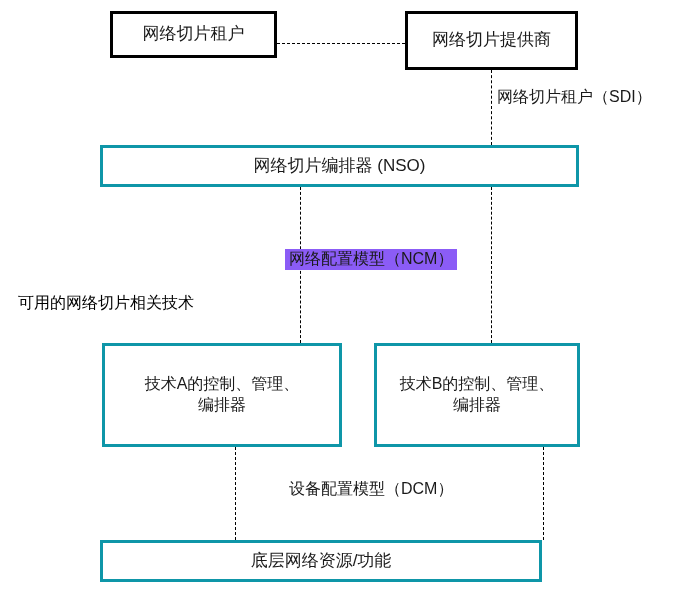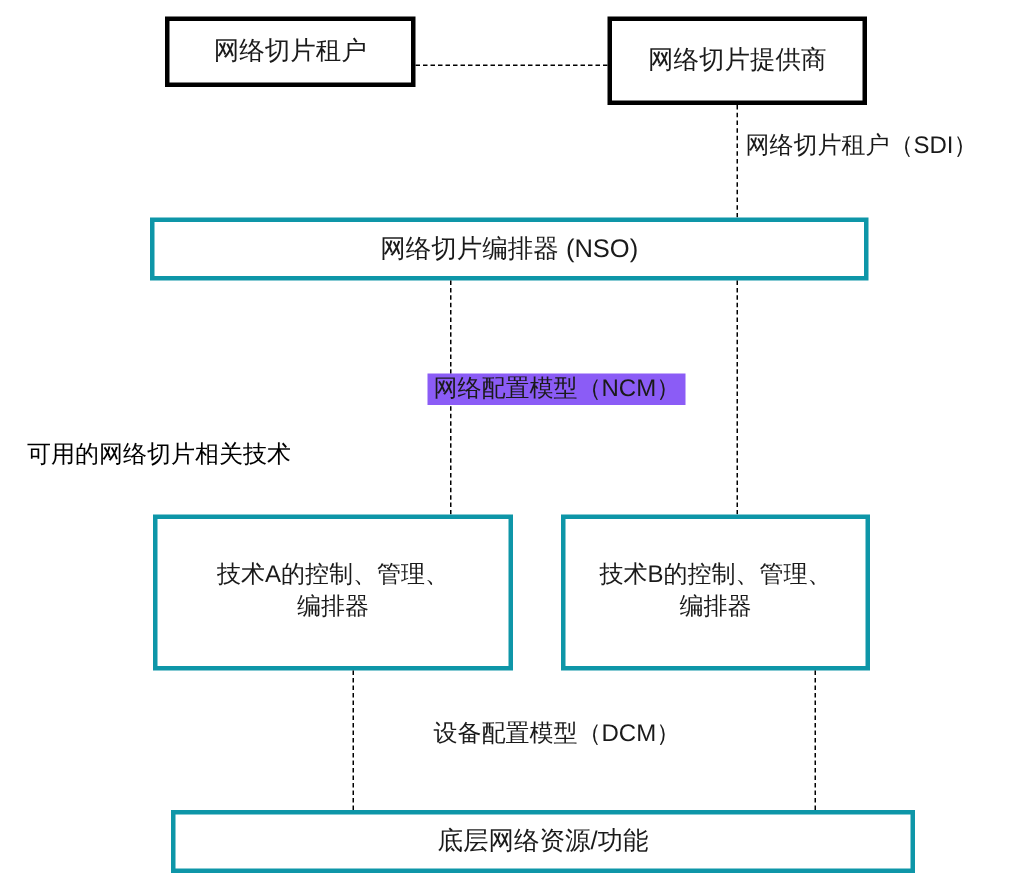--- a/index.html
+++ b/index.html
@@ -106,17 +106,17 @@
     <span class="nbsp-line">技术B的控制、管理、
 编排器</span>
   </div>
 
   <div class="conn conn-v" style="left:235px; top:447px; height:93px;"></div>
 
   <div class="conn conn-v" style="left:543px; top:447px; height:93px;"></div>
 
   <div class="edge-label" style="left:285px; top:479px; background:#ffffff; padding:0 4px;text-align:center;">设备配置模型（DCM）</div>
 
-  <div class="box box-teal wide" style="left:114px; top:540px; width:496px; height:42px;align-items:center;">
+  <div class="box box-teal wide" style="left:100px; top:540px; width:442px; height:42px;align-items:center;">
     <span>底层网络资源/功能</span>
   </div>
 
 </div>
 
 </body></html>

